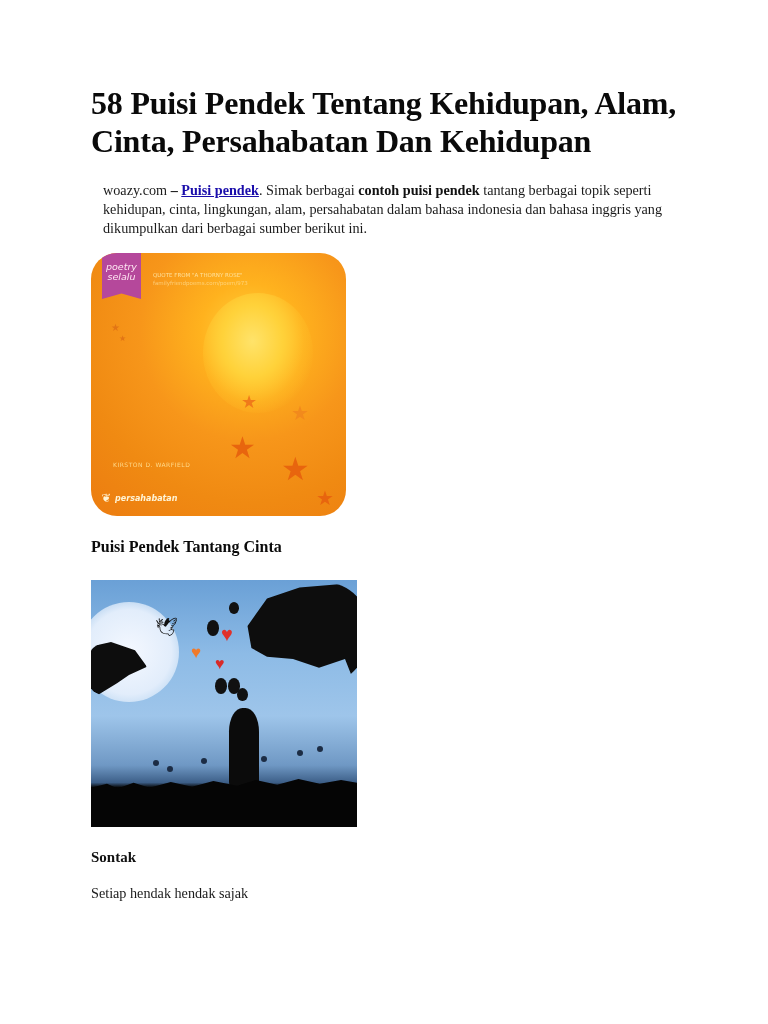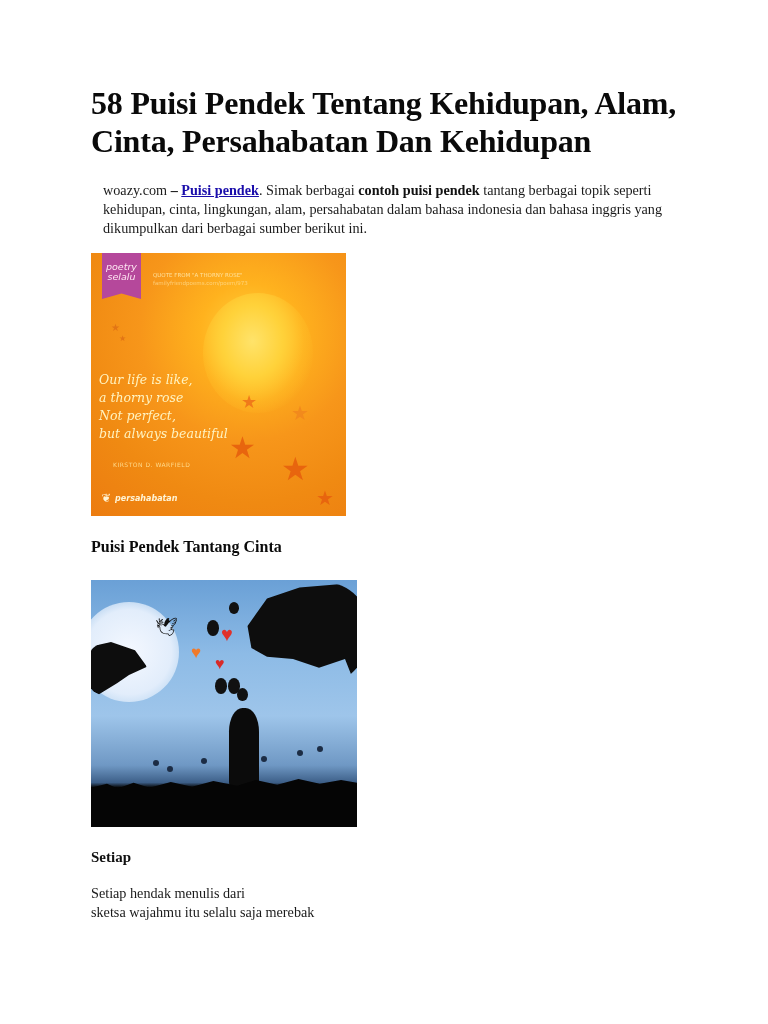--- a/index.html
+++ b/index.html
@@ -18,20 +18,21 @@
       position: absolute; left: 0; top: 181px; width: 600px;
       font-size: 14.2px; line-height: 19px; color: #1a1a1a; margin-left: 12px;
     }
     .intro a { color: #1a0dab; font-weight: bold; text-decoration: underline; }
     .intro b { font-weight: bold; color: #111; }
 
     .img-quote {
       position: absolute; left: 0; top: 253px; width: 255px; height: 263px;
       background: radial-gradient(circle at 62% 30%, #ffd23c 0%, #ffb21e 20%, #f7961a 45%, #f08a12 70%, #ec7c10 100%);
       overflow: hidden;
+      border-radius: 26px;
     }
     .ribbon {
       position: absolute; left: 11px; top: 0; width: 39px; height: 46px;
       background: #b5489b;
       clip-path: polygon(0 0, 100% 0, 100% 100%, 50% 88%, 0 100%);
       color: #ffe6f2; font-family: "DejaVu Sans", sans-serif; font-style: italic;
       font-size: 9.5px; line-height: 10px; text-align: center; padding-top: 9px;
     }
     .quote-src {
       position: absolute; left: 62px; top: 18px; width: 185px;
@@ -129,26 +130,20 @@
       <div>QUOTE FROM "A THORNY ROSE"</div>
       <div class="url">familyfriendpoems.com/poem/973</div>
     </div>
     <span class="star" style="left:20px;top:70px;font-size:10px;color:#e27515;">★</span>
     <span class="star" style="left:28px;top:82px;font-size:8px;color:#e27515;">★</span>
     <span class="star" style="left:150px;top:140px;font-size:18px;color:#f07a1a;">★</span>
     <span class="star" style="left:138px;top:180px;font-size:30px;">★</span>
     <span class="star" style="left:190px;top:200px;font-size:32px;">★</span>
     <span class="star" style="left:200px;top:150px;font-size:20px;color:#f28a1c;">★</span>
     <span class="star" style="left:225px;top:235px;font-size:20px;">★</span>
-    <div class="quote-text">
-      <div>Our life is like,</div>
-      <div>a thorny rose</div>
-      <div>Not perfect,</div>
-      <div>but always beautiful</div>
-    </div>
     <div class="quote-author">KIRSTON D. WARFIELD</div>
     <div class="brand">
       <span class="heart">❦</span>
       <span>persahabatan</span>
     </div>
   </div>
 
   <h2 class="h2">Puisi Pendek Tantang Cinta</h2>
 
   <div class="img-love">
@@ -167,19 +162,18 @@
     <div class="couple"></div>
     <div class="flower" style="left:62px;top:180px;"></div>
     <div class="flower" style="left:76px;top:186px;"></div>
     <div class="flower" style="left:110px;top:178px;"></div>
     <div class="flower" style="left:170px;top:176px;"></div>
     <div class="flower" style="left:206px;top:170px;"></div>
     <div class="flower" style="left:226px;top:166px;"></div>
     <div class="grass"></div>
   </div>
 
-  <div class="poem-title">Setiap</div>
+  <div class="poem-title">Sontak</div>
   <div class="poem-lines">
-    <div>Setiap hendak menulis dari</div>
-    <div>sketsa wajahmu itu selalu saja merebak</div>
+    <div>Setiap hendak hendak sajak</div>
   </div>
 
 </div>
 
 </body></html>

